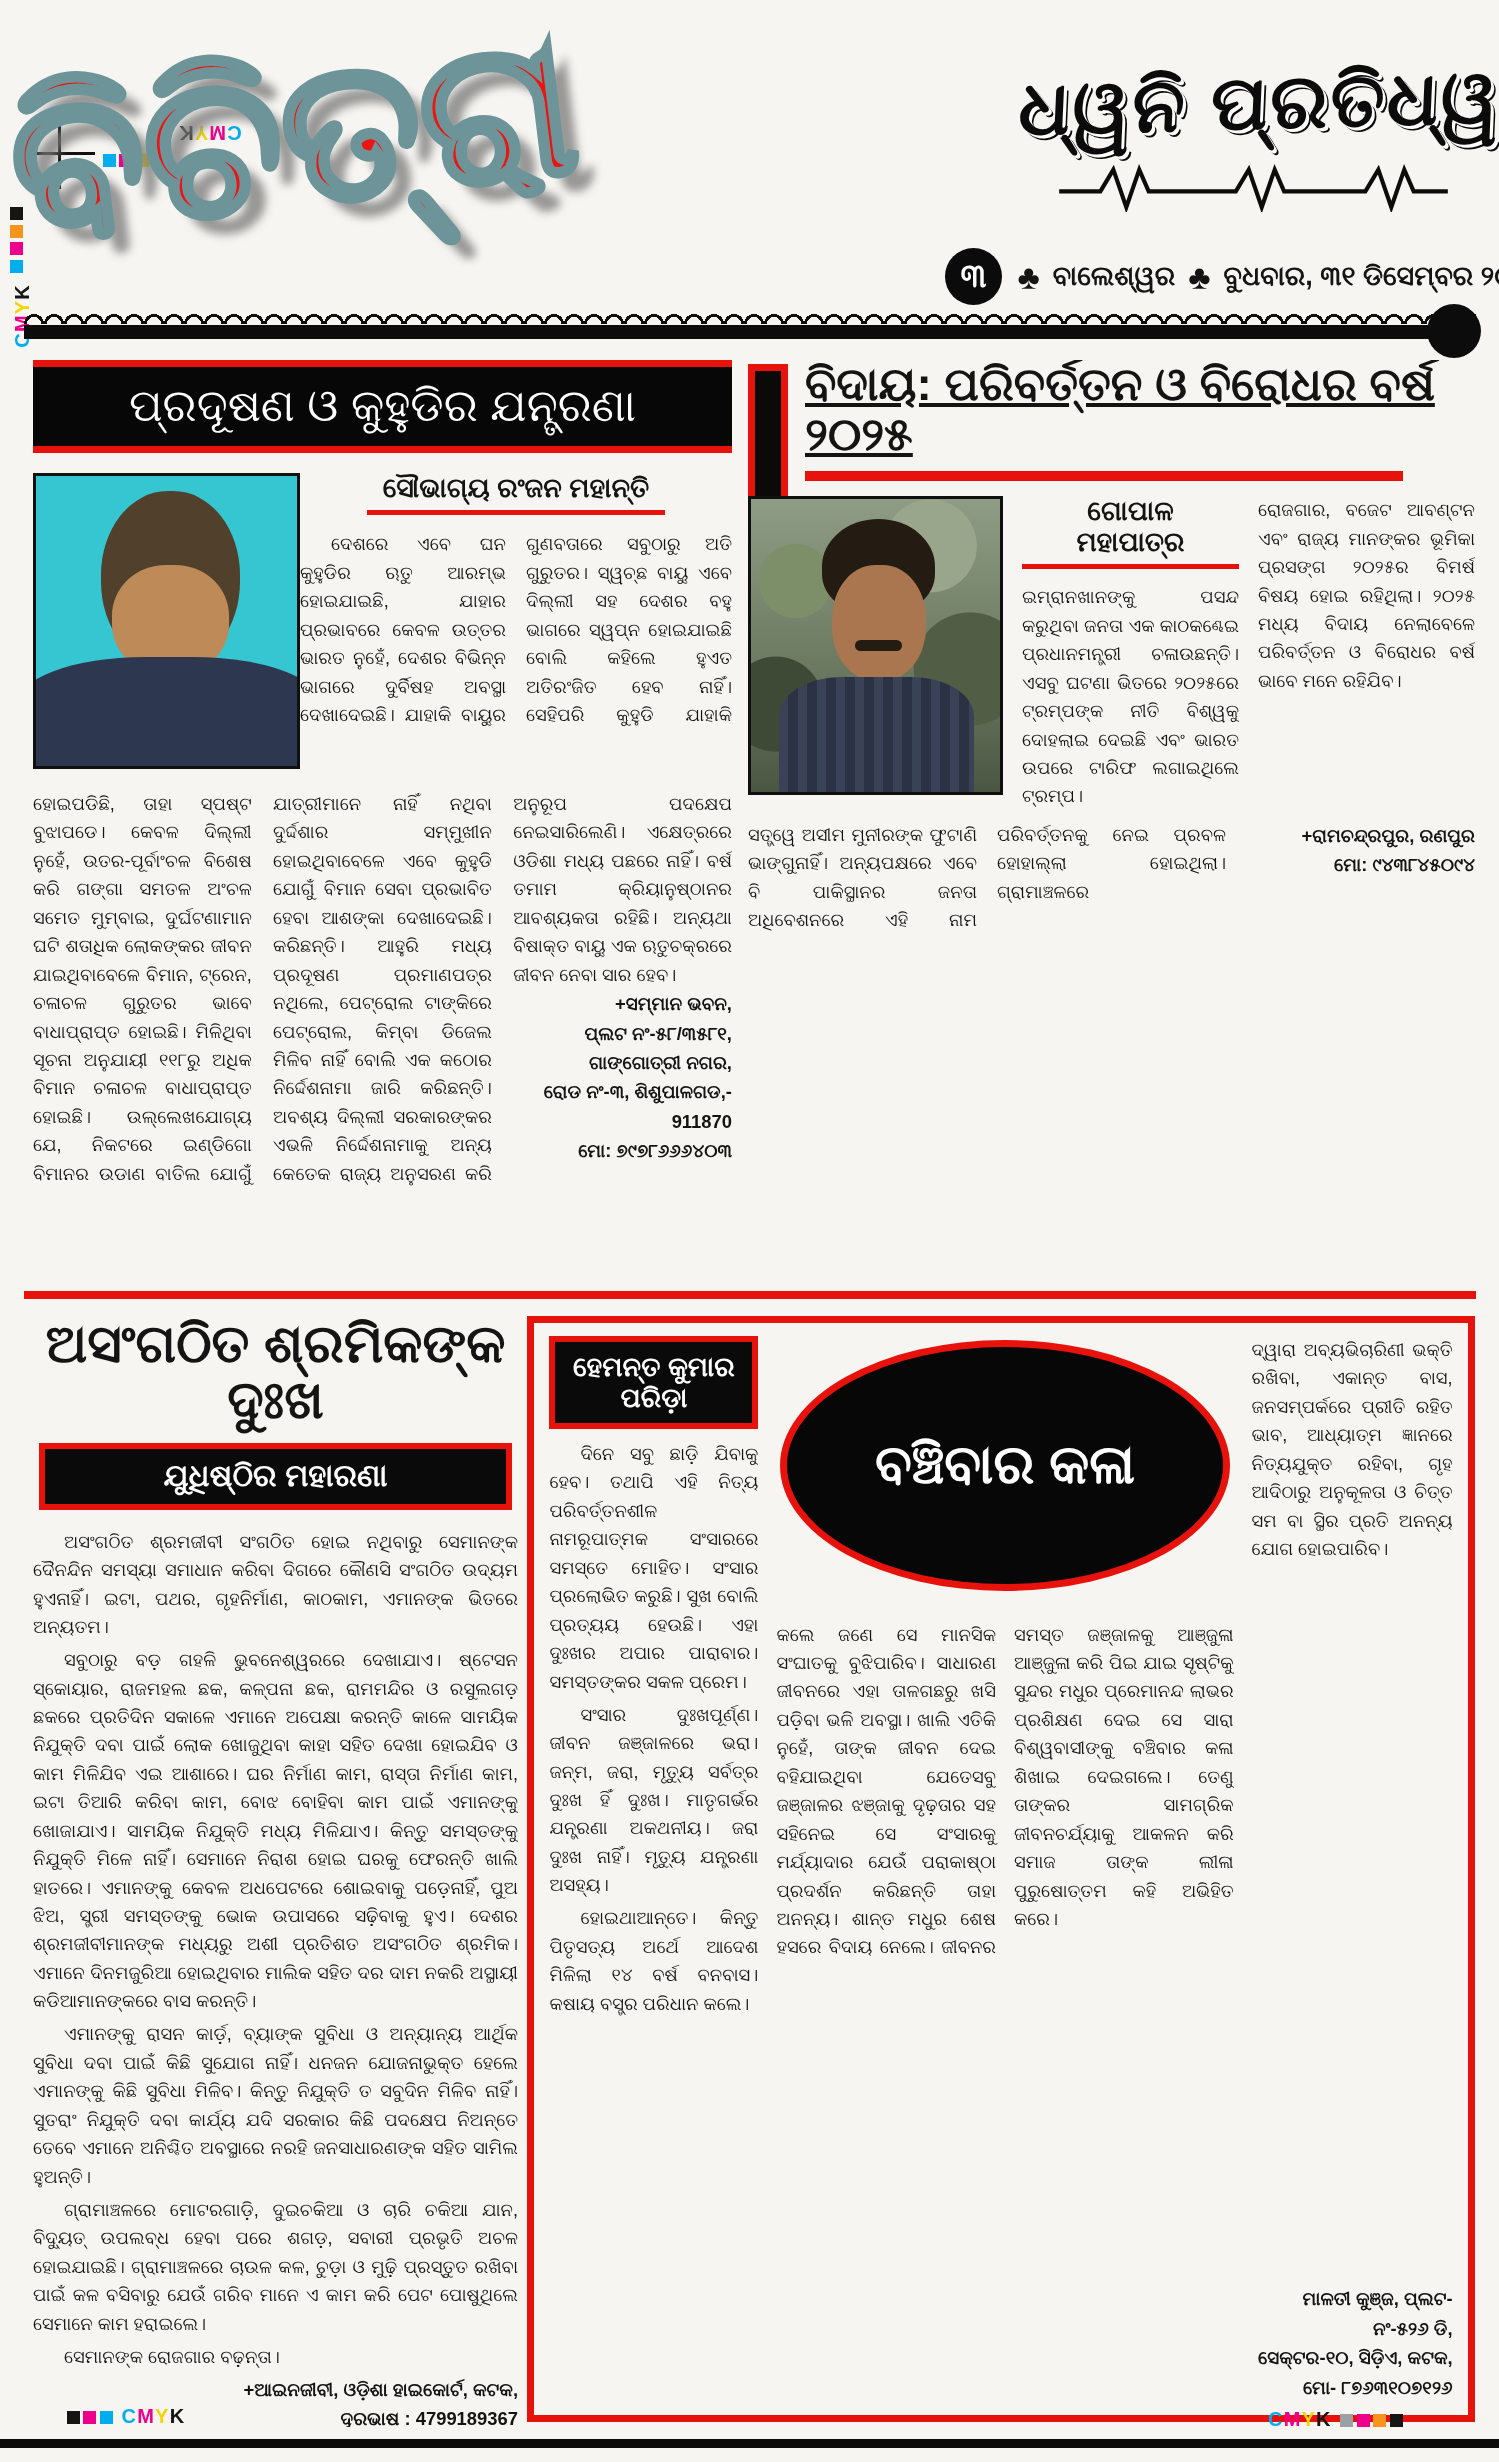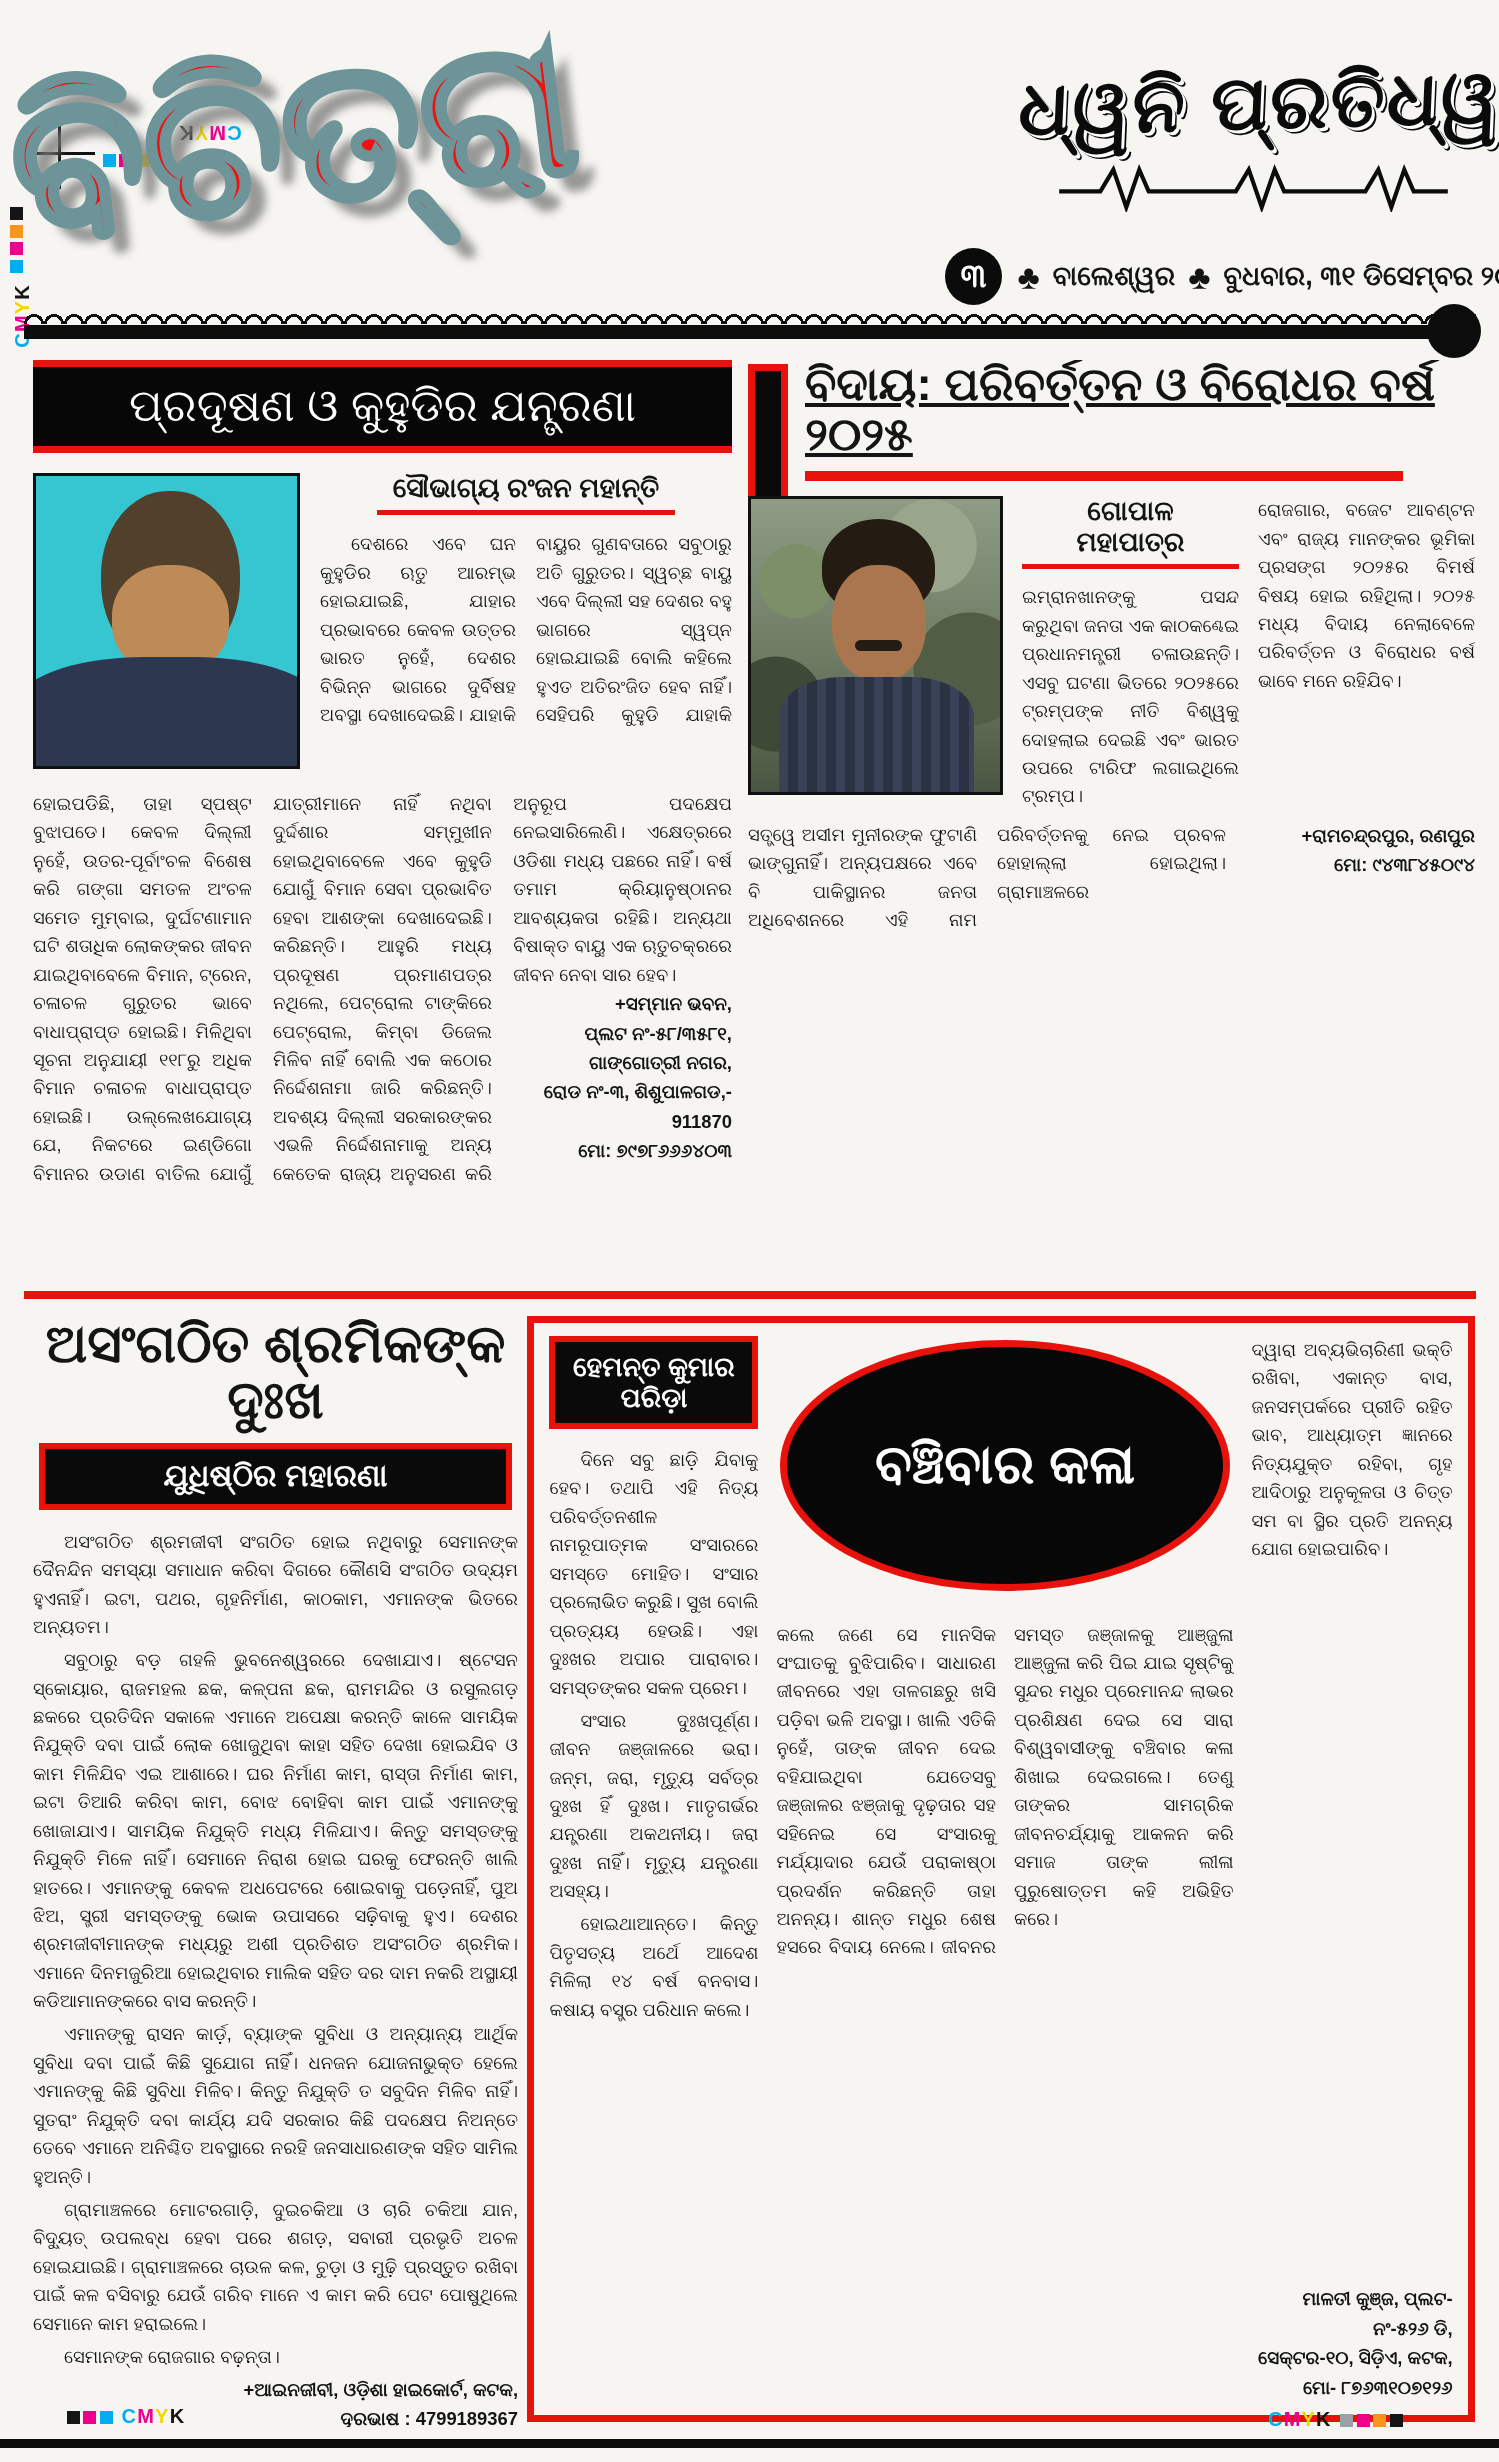--- a/index.html
+++ b/index.html
@@ -41,21 +41,21 @@
     padding:0 15.4px 6px;}
   .body-text{font-size:18px;line-height:1.58;text-align:justify;}
   .bp{margin:0 0 4.7px;text-indent:31px;}
   .signoff{font-size:18.4px;font-weight:bold;text-align:right;line-height:1.6;}
   .signoff .bp{margin:0;text-indent:0;}
   .label-box{background:#0a0a0a;color:#fff;border:6px solid #e8120c;text-align:center;
     font-size:31px;font-weight:bold;padding:9.5px 3.6px;}
   
   .article1{position:absolute;left:33px;top:360px;width:699px;height:924px;overflow:hidden;}
   .article1 .headline-box{font-size:45px;}
-  .a1-top{display:grid;grid-template-columns:267px 1fr;column-gap:20px;margin-top:20px;height:299px;}
+  .a1-top{display:grid;grid-template-columns:267px 1fr;margin-top:20px;height:299px;}
   .photo1{width:267px;height:296px;background:#35c6d2;border:3.6px solid #101010;position:relative;overflow:hidden;box-sizing:border-box;}
   .p1-head{position:absolute;left:65px;top:15.4px;width:139px;height:175px;background:#51402b;border-radius:48%;}
   .p1-face{position:absolute;left:76px;top:89px;width:117px;height:110px;background:#bd8a58;border-radius:46%;}
   .p1-shirt{position:absolute;left:-21px;top:181px;width:308px;height:118px;background:#2d3750;border-radius:42% 42% 0 0;}
   .a1-right{display:flex;flex-direction:column;}
   .a1-right .byline-wrap{text-align:center;margin-bottom:15.4px;}
   .a1-right .cols2{columns:2;column-gap:20px;height:225px;overflow:hidden;}
   .a1-bottom{columns:3;column-gap:21.3px;height:496px;margin-top:18px;overflow:hidden;}
   
   .article2{position:absolute;left:748px;top:360px;width:727px;height:924px;overflow:hidden;}
@@ -83,21 +83,21 @@
   .red-rule{position:absolute;left:24px;top:1291px;width:1452px;height:7.7px;background:#e8120c;}
   
   .workers{position:absolute;left:33px;top:1316px;width:485px;height:1111px;overflow:hidden;}
   .w-headline{font-size:53px;font-weight:bold;text-align:center;line-height:1.05;margin-bottom:15.4px;}
   .workers .label-box{margin:0 6px 18px;}
   .w-body{height:847px;overflow:hidden;}
   
   .redbox{position:absolute;left:527px;top:1316px;width:948px;height:1106px;border:7.7px solid #e8120c;
     box-sizing:border-box;padding:13px 15.4px;display:grid;grid-template-columns:209px 1fr 201px;column-gap:18px;}
   .rb-colA{display:flex;flex-direction:column;overflow:hidden;}
-  .rb-colA .label-box{font-size:27px;margin-bottom:17px;}
+  .rb-colA .label-box{font-size:27px;margin-bottom:11px;}
   .rb-mid{display:flex;flex-direction:column;overflow:hidden;gap:12px;}
   .ellipse{height:237px;border-radius:50%;background:#070707;border:7.7px solid #e8120c;
     display:flex;align-items:center;justify-content:center;color:#fff;
     font-size:54px;font-weight:bold;margin:3.6px 3.6px 18px;}
   .rb-mid-cols{columns:2;column-gap:18px;flex:1;overflow:hidden;}
   .rb-colD{display:flex;flex-direction:column;overflow:hidden;}
   .rb-colD .signoff{margin-top:auto;}
   
   .bottom-rule{position:absolute;left:0;top:2439px;width:1500px;height:9px;background:#0c0c0c;}
 </style>

